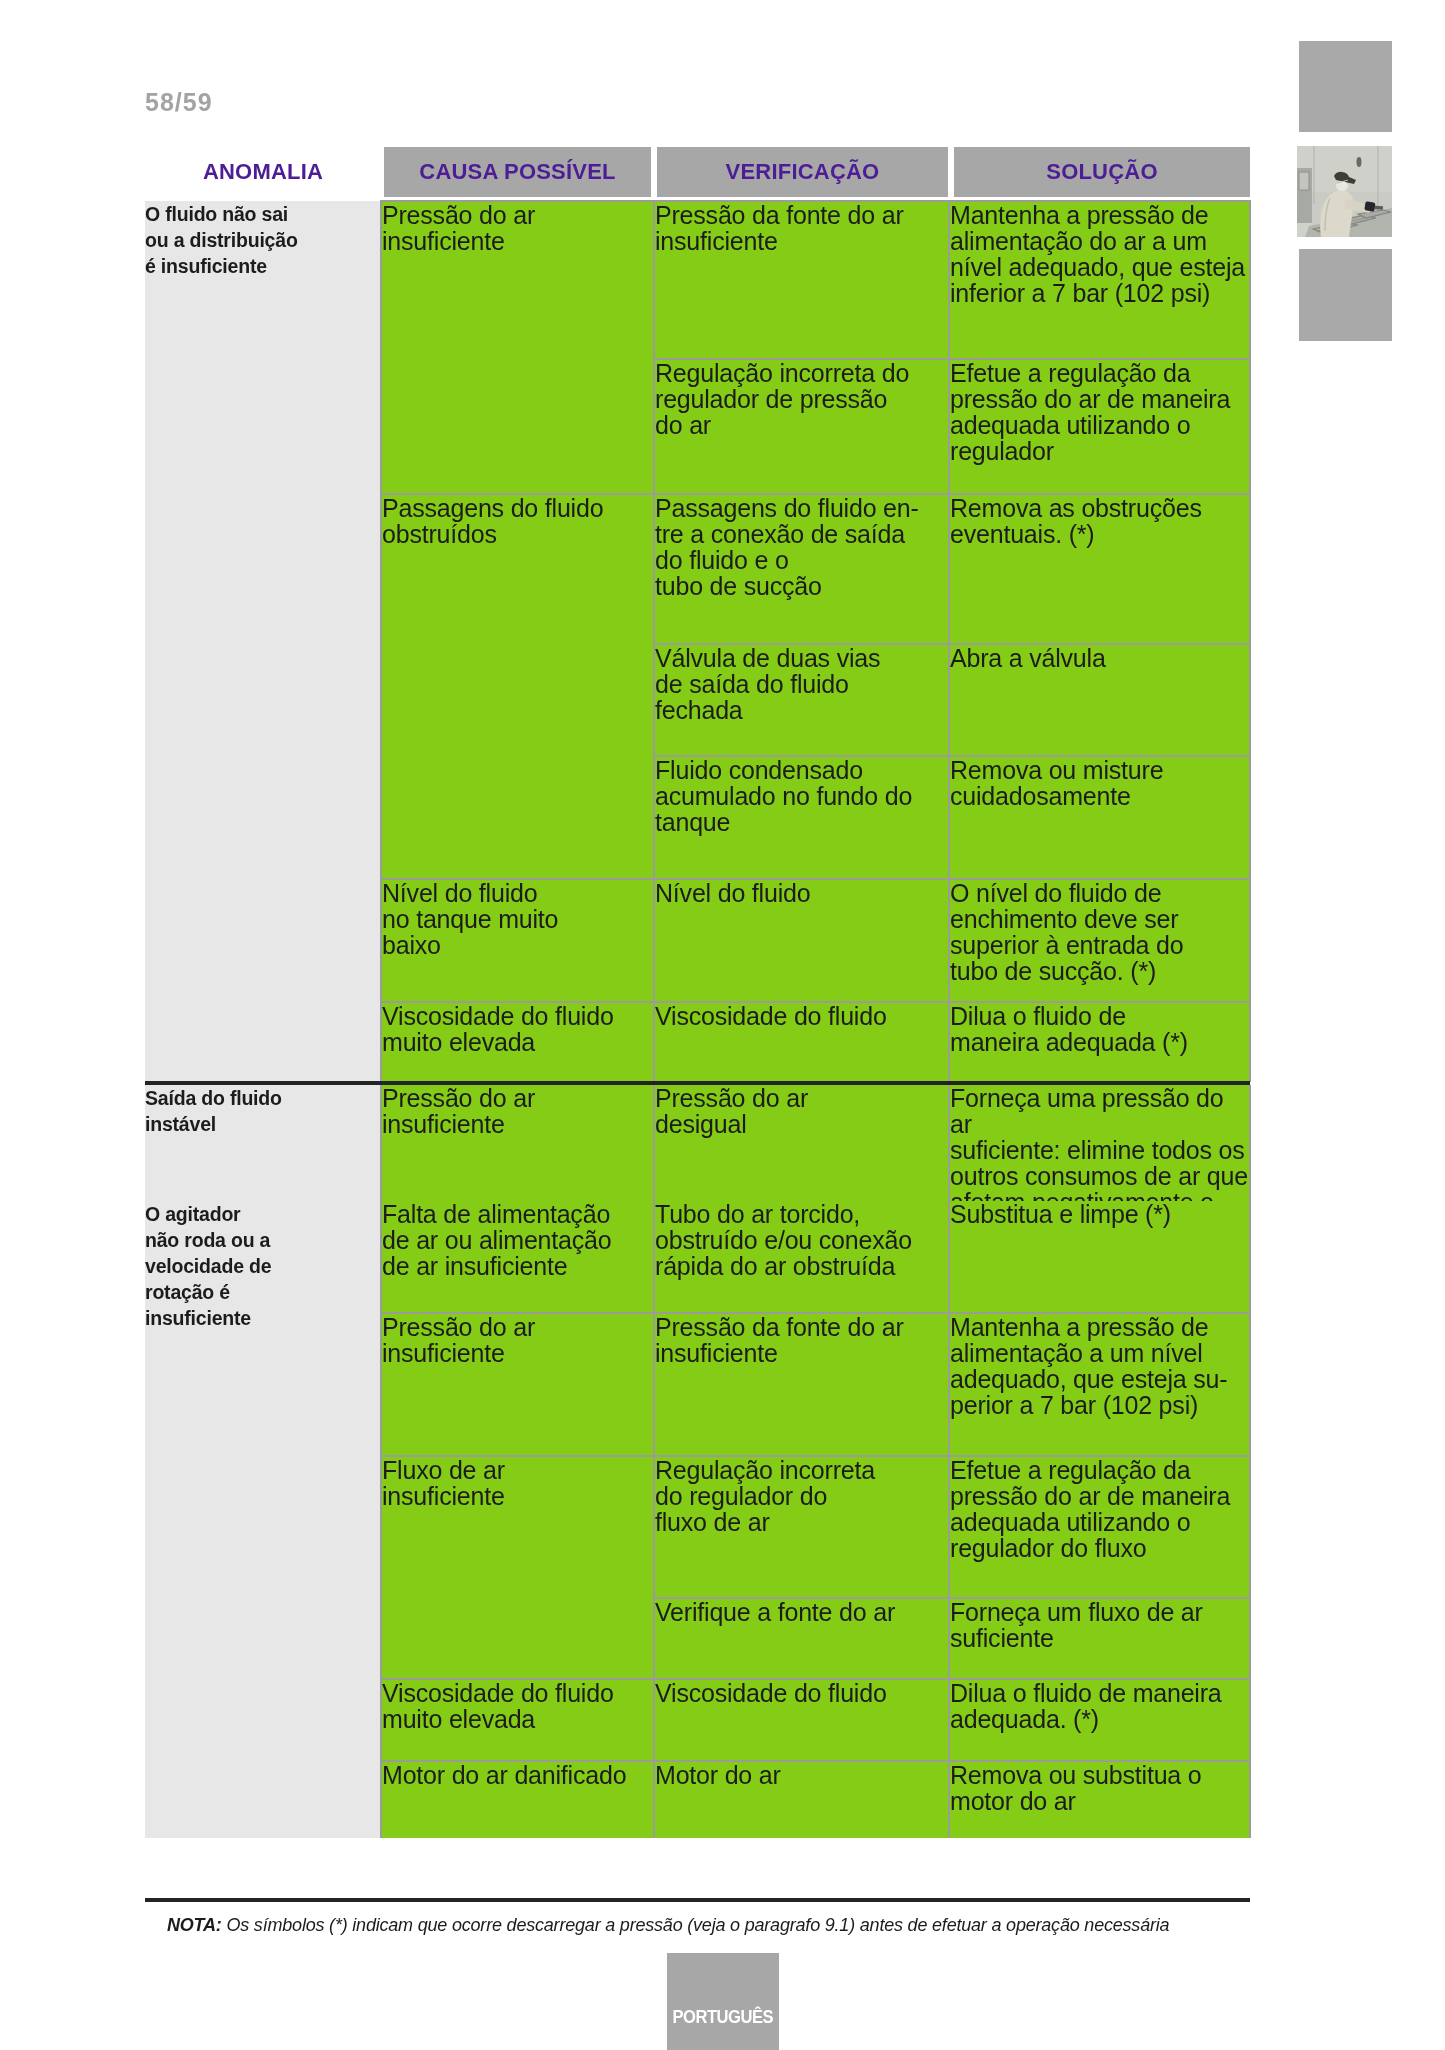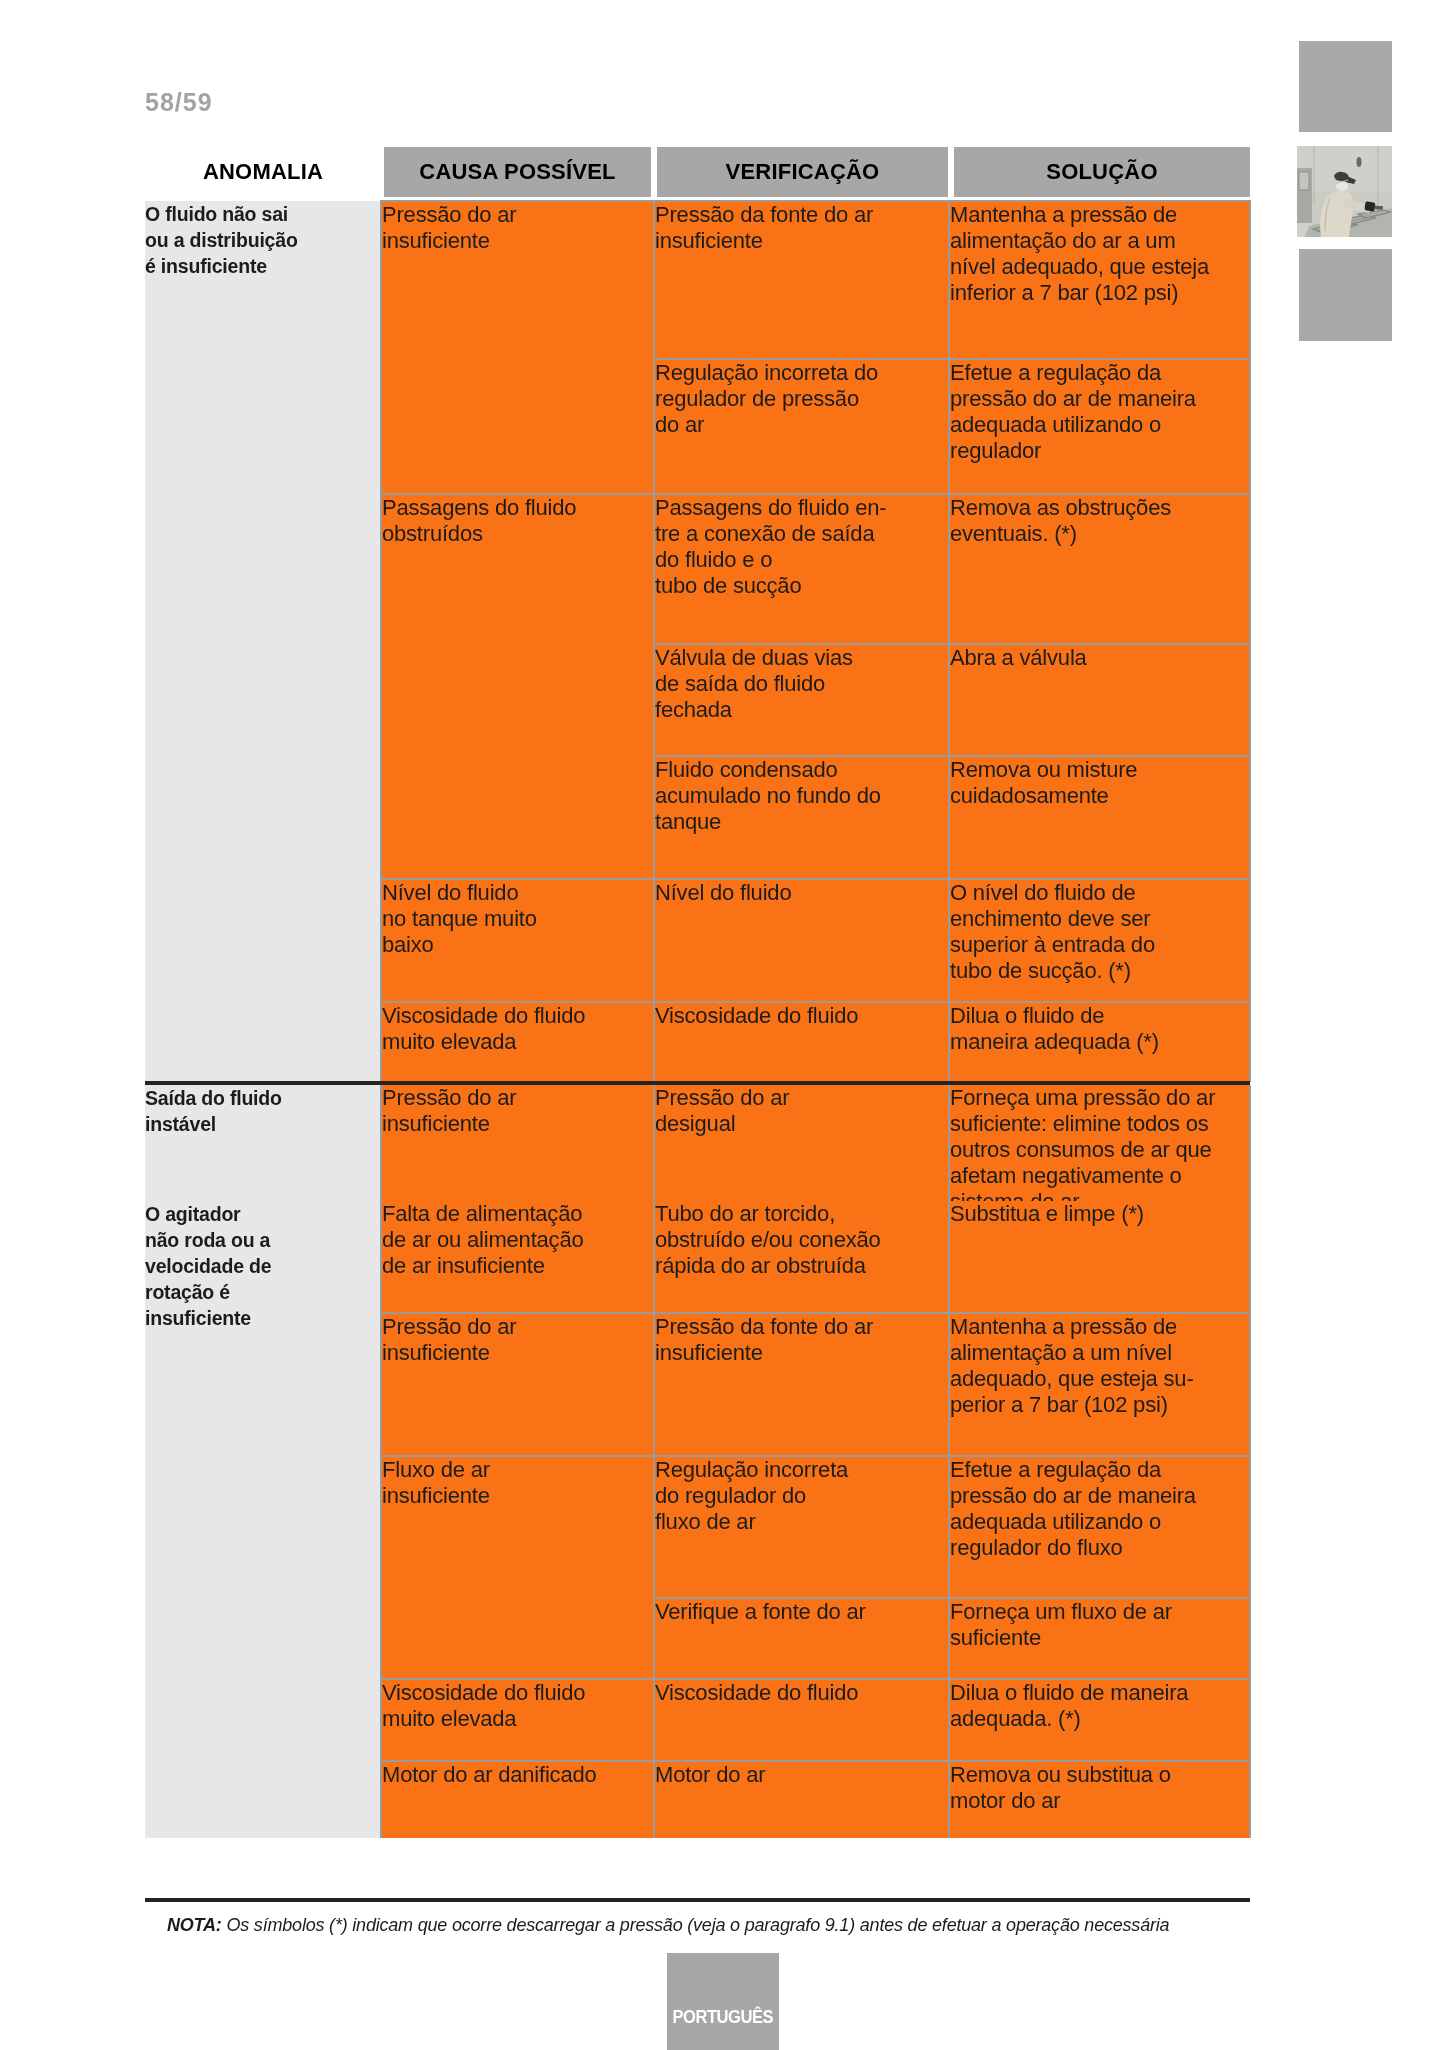--- a/index.html
+++ b/index.html
@@ -8,32 +8,32 @@
     font-family:"Liberation Sans", sans-serif;color:#1c1c1c;
   }
   .pagenum{
     position:absolute;left:145px;top:88px;font-size:25px;font-weight:bold;
     color:#a3a3a3;letter-spacing:1px;
   }
   
   .hd{
     position:absolute;top:147px;height:50px;background:#a7a7a7;
     display:flex;align-items:center;justify-content:center;
-    font-weight:bold;font-size:22px;color:#000000;letter-spacing:.2px;
+    font-weight:bold;font-size:22px;color:#4c1d95;letter-spacing:.2px;
   }
   .hd-anomalia{left:145px;width:236px;background:transparent;}
   .hd-causa{left:384px;width:267px;}
   .hd-verif{left:657px;width:291px;}
   .hd-sol{left:954px;width:296px;}
   
   table.grp{position:absolute;border-collapse:collapse;table-layout:fixed;}
   table.grp td{vertical-align:top;padding:0;}
   td.c{
-    border:2px solid #9b9b9b;background:#f97316;
-    white-space:pre-line;padding:8px 13px;font-size:22px;line-height:26px;
+    border:2px solid #9b9b9b;background:#84cc16;
+    white-space:pre-line;padding:8px 13px;font-size:25px;line-height:26px;
     letter-spacing:-0.2px;
   }
   td.anom{
     background:#e7e7e7;border:none;white-space:pre-line;
     padding:9px 11px;font-size:19.5px;line-height:26px;font-weight:bold;
     letter-spacing:-0.2px;
   }
   table.g2 tr:first-child td, table.g3 tr:first-child td{border-top:none;}
   table.grp tr:last-child td{border-bottom:none;}
   .hr{position:absolute;left:145px;width:1105px;height:4px;background:#242424;}

